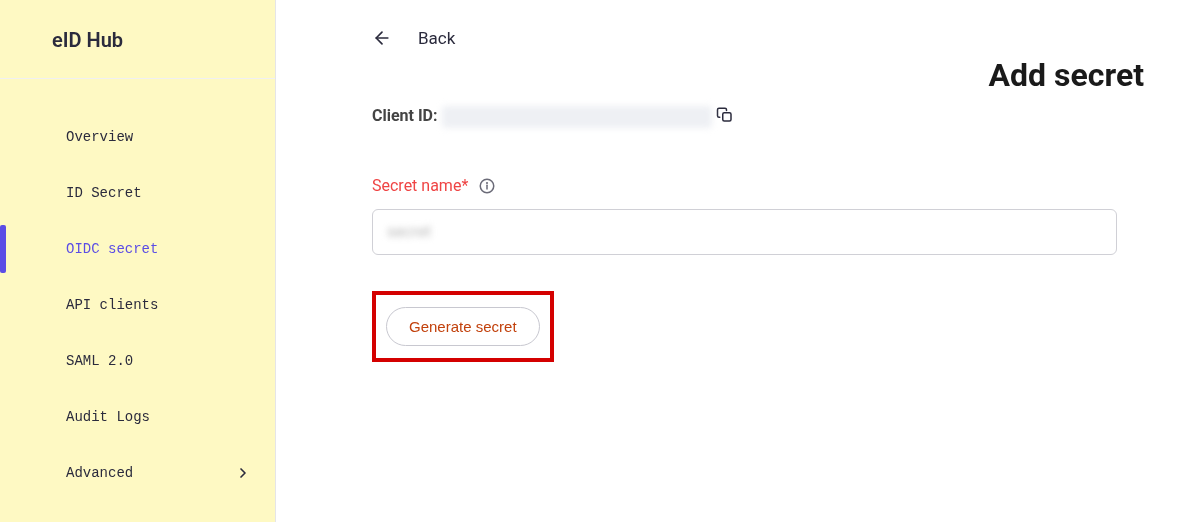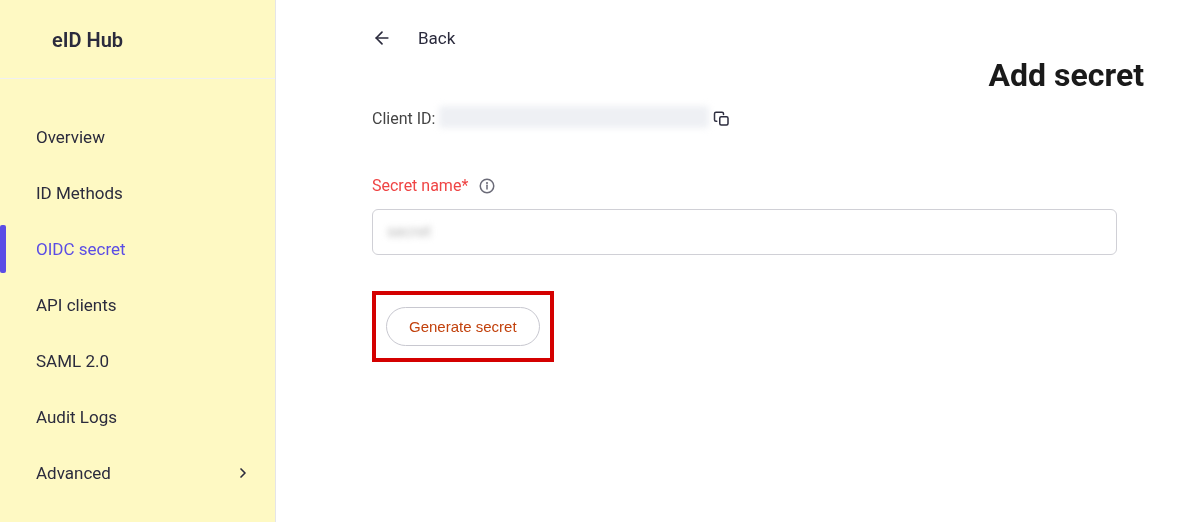--- a/index.html
+++ b/index.html
@@ -37,26 +37,27 @@
       color: #2b2b3d;
     }
     .nav {
       padding-top: 30px;
     }
     .nav-item {
       display: flex;
       align-items: center;
       justify-content: space-between;
       height: 56px;
-      padding-left: 36px;
+      padding-left: 66px;
       padding-right: 24px;
-      font-size: 17px;
+      font-size: 14px;
       color: #2b2b3d;
       cursor: pointer;
       position: relative;
+      font-family: Liberation Mono, monospace;
     }
     .nav-item.active {
       color: #5b4de5;
     }
     .nav-item.active::before {
       content: "";
       position: absolute;
       left: 0;
       top: 4px;
       bottom: 4px;
@@ -91,23 +92,24 @@
     }
     .page-title {
       font-size: 32px;
       font-weight: 700;
       color: #1a1a1a;
       margin-bottom: 12px;
       text-align: right;
     }
     .client-id-row {
       display: flex;
-      align-items: flex-end;
+      align-items: flex-start;
       gap: 4px;
       margin-bottom: 48px;
+      font-weight: bold;
     }
     .client-id-label {
       font-size: 16px;
       color: #444;
     }
     .client-id-value {
       width: 270px;
       height: 22px;
       background: #eef0f4;
       border-radius: 3px;
@@ -177,21 +179,21 @@
 <div class="layout">
   <aside class="sidebar">
     <div class="brand">
       <div class="brand-title">eID Hub</div>
     </div>
     <nav class="nav">
       <div class="nav-item">
         <span>Overview</span>
       </div>
       <div class="nav-item">
-        <span>ID Methods</span>
+        <span>ID Secret</span>
       </div>
       <div class="nav-item active">
         <span>OIDC secret</span>
       </div>
       <div class="nav-item">
         <span>API clients</span>
       </div>
       <div class="nav-item">
         <span>SAML 2.0</span>
       </div>

